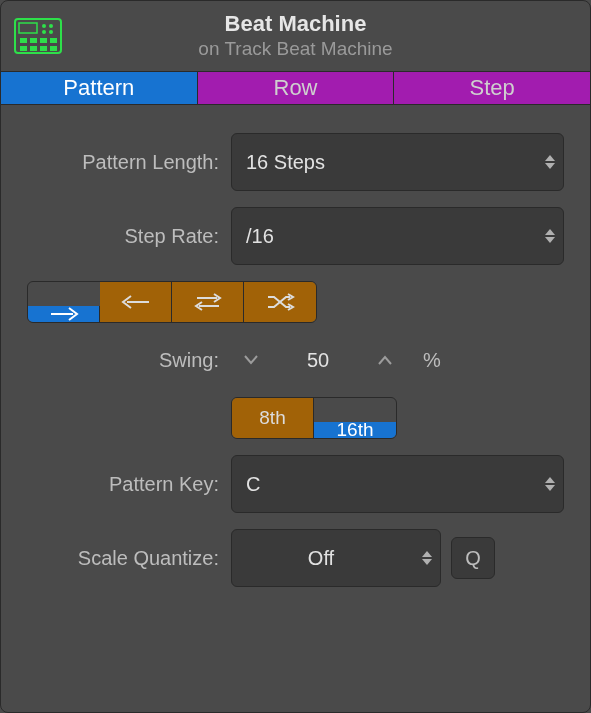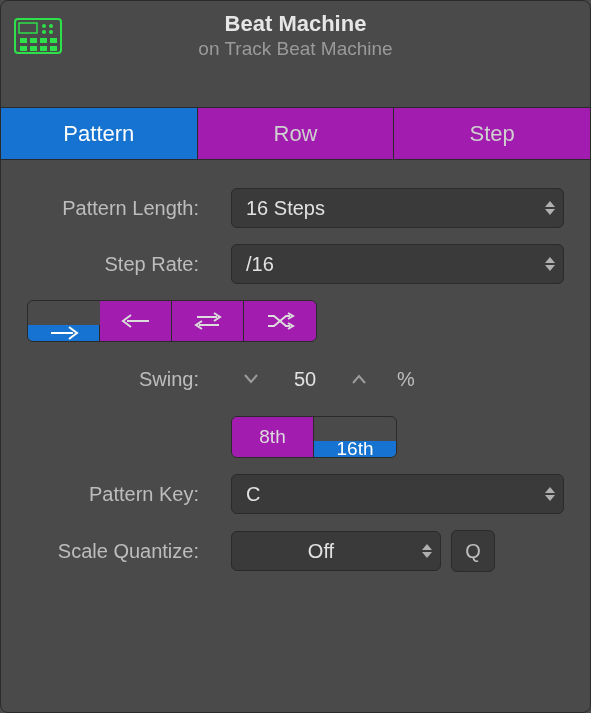--- a/index.html
+++ b/index.html
@@ -45,25 +45,24 @@
   }
   .title-sub {
     color: #9a9a9a;
     font-size: 19px;
     line-height: 24px;
   }
 
   
   .tabs {
     display: flex;
-    height: 53px;
+    height: 34px;
     background: #373737;
     border-top: 1px solid #2a2a2a;
     border-bottom: 1px solid #2a2a2a;
-    margin-top: 36px;
   }
   .tab {
     flex: 1;
     display: flex;
     align-items: center;
     justify-content: center;
     font-size: 22px;
     color: #cfcfcf;
     background: #a21caf;
     border-right: 1px solid #2a2a2a;
@@ -80,38 +79,38 @@
     padding: 28px 26px 0 26px;
   }
   .row {
     display: flex;
     align-items: center;
     margin-bottom: 16px;
   }
   .row-label {
     width: 204px;
     text-align: right;
-    padding-right: 32px;
+    padding-right: 12px;
     color: #bdbdbd;
     font-size: 20px;
   }
   .row-control {
     flex: 1;
     display: flex;
     align-items: center;
     gap: 10px;
   }
 
   
   .select {
     position: relative;
     background: #3a3a3a;
     border: 1px solid #2a2a2a;
     border-radius: 6px;
-    height: 40px;
+    height: 58px;
     display: flex;
     align-items: center;
     padding: 0 30px 0 14px;
     color: #e2e2e2;
     font-size: 20px;
     cursor: pointer;
     min-width: 0;
   }
   .select.full { flex: 1; }
   .select .caret {
@@ -131,38 +130,38 @@
     border-radius: 6px;
     overflow: hidden;
     border: 1px solid #2a2a2a;
     height: 42px;
   }
   .seg-btn {
     width: 72px;
     display: flex;
     align-items: center;
     justify-content: center;
-    background: #a21caf;
+    background: #a16207;
     border-right: 1px solid #2a2a2a;
     cursor: pointer;
     color: #dcdcdc;
   }
   .seg-btn:last-child { border-right: none; }
   .seg-btn.active { background: #1773d1; color: #fff; margin-top: 24px; }
 
   .seg-group.small .seg-btn { width: 82px; font-size: 19px; }
 
   
   .stepper {
     display: flex;
     align-items: center;
     background: #3a3a3a00;
     border-radius: 6px;
     height: 42px;
-    gap: 4px;
+    gap: 17px;
   }
   .step-btn {
     width: 40px;
     height: 42px;
     display: flex;
     align-items: center;
     justify-content: center;
     cursor: pointer;
     color: #9c9c9c;
   }

